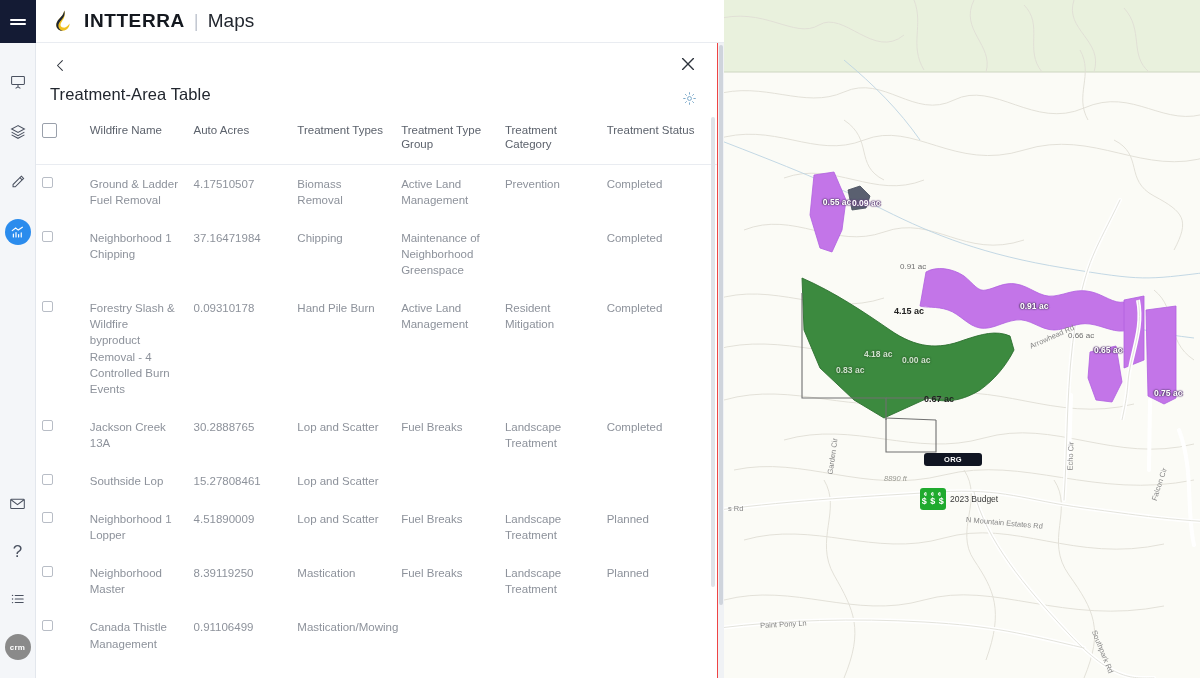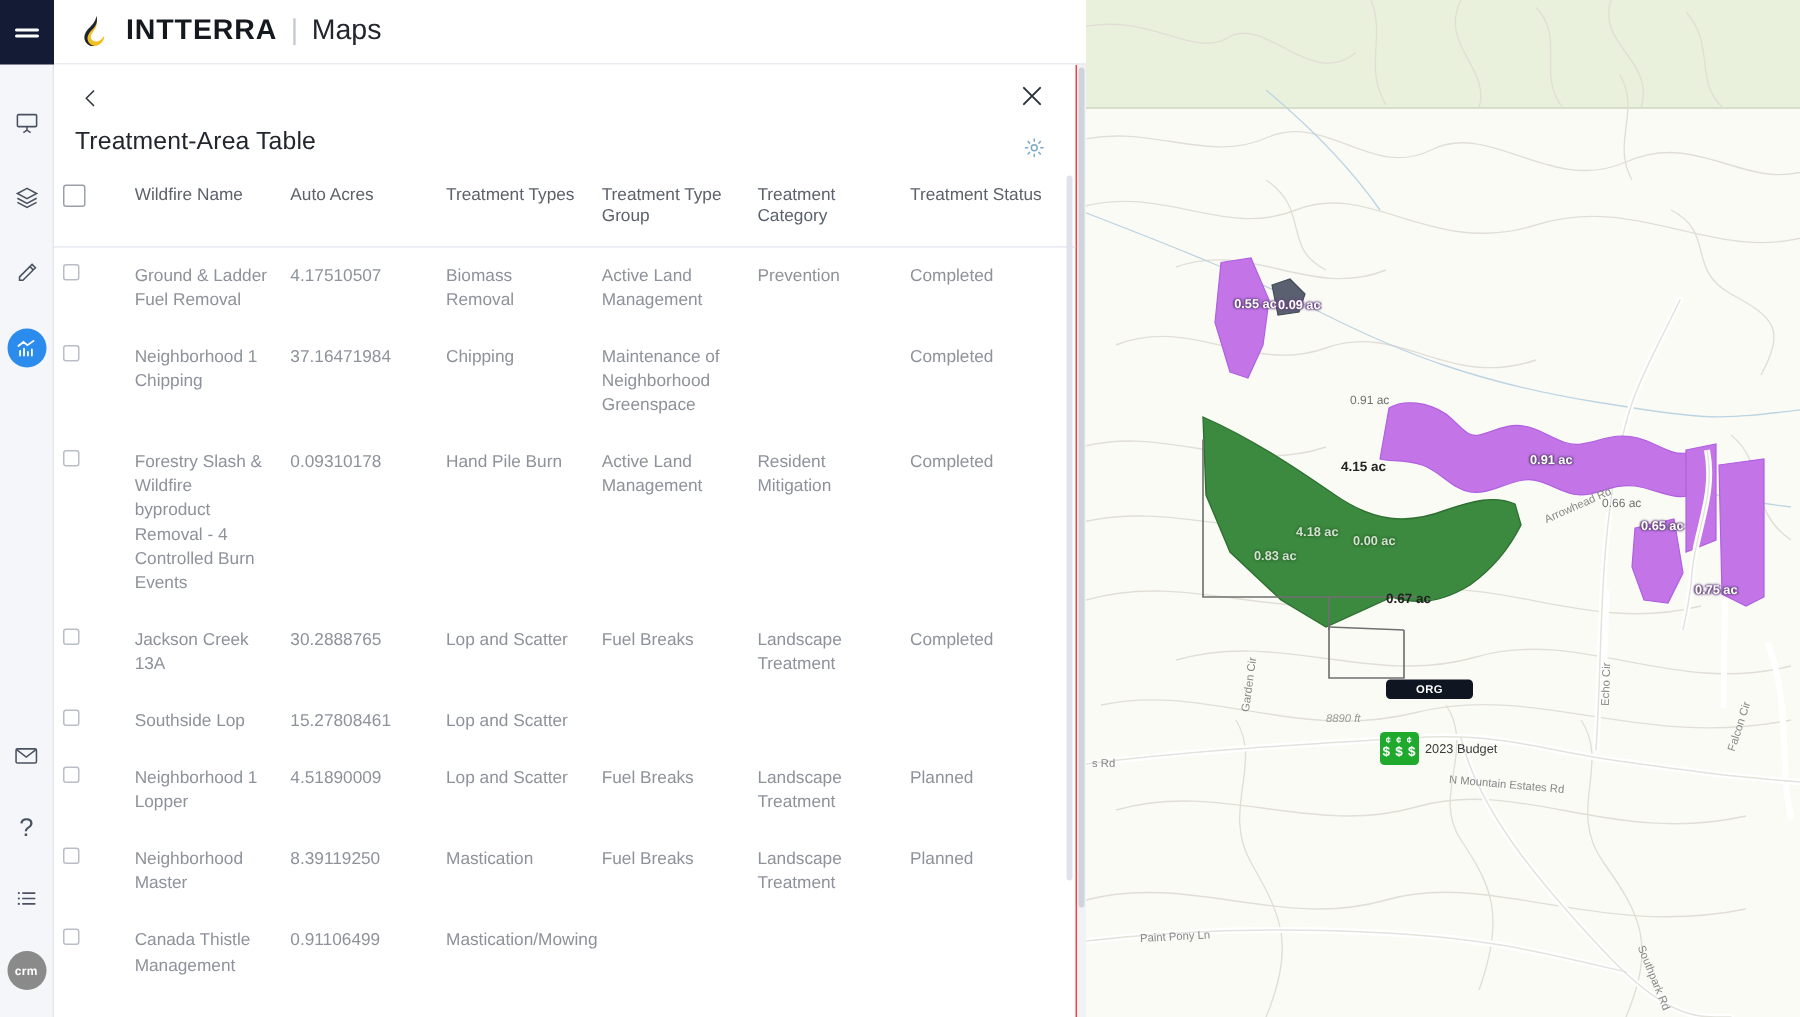--- a/index.html
+++ b/index.html
@@ -452,21 +452,21 @@
         <path d="M162 418 L 212 420"></path>
       </g>
     </svg>
 
     <div class="ac-label" style="left:98px;  top:198px; width:30px; text-align:center; line-height:1.1;">0.55 ac</div>
     <div class="ac-label" style="left:128px; top:198px;">0.09 ac</div>
     <div class="map-label" style="left:176px; top:262px; color:#6f6f6f; font-weight:400;">0.91 ac</div>
     <div class="ac-label" style="left:296px; top:301px;">0.91 ac</div>
     <div class="map-label" style="left:344px; top:331px; color:#6f6f6f;">0.66 ac</div>
     <div class="ac-label" style="left:370px; top:345px;">0.65 ac</div>
-    <div class="ac-label" style="left:366px; top:388px;padding-left:40px;">0.75 ac</div>
+    <div class="ac-label" style="left:390px; top:388px;padding-left:40px;">0.75 ac</div>
 
     <div class="ac-dark" style="left:170px; top:306px;">4.15 ac</div>
     <div class="green-label" style="left:140px; top:349px;">4.18 ac</div>
     <div class="green-label" style="left:178px; top:355px;">0.00 ac</div>
     <div class="green-label" style="left:112px; top:365px;">0.83 ac</div>
     <div class="ac-dark" style="left:200px; top:394px;">0.67 ac</div>
 
 
     <div class="org-badge" style="left:200px; top:453px;">ORG</div>
     <div class="elev-label" style="left:160px; top:474px;">8890 ft</div>

